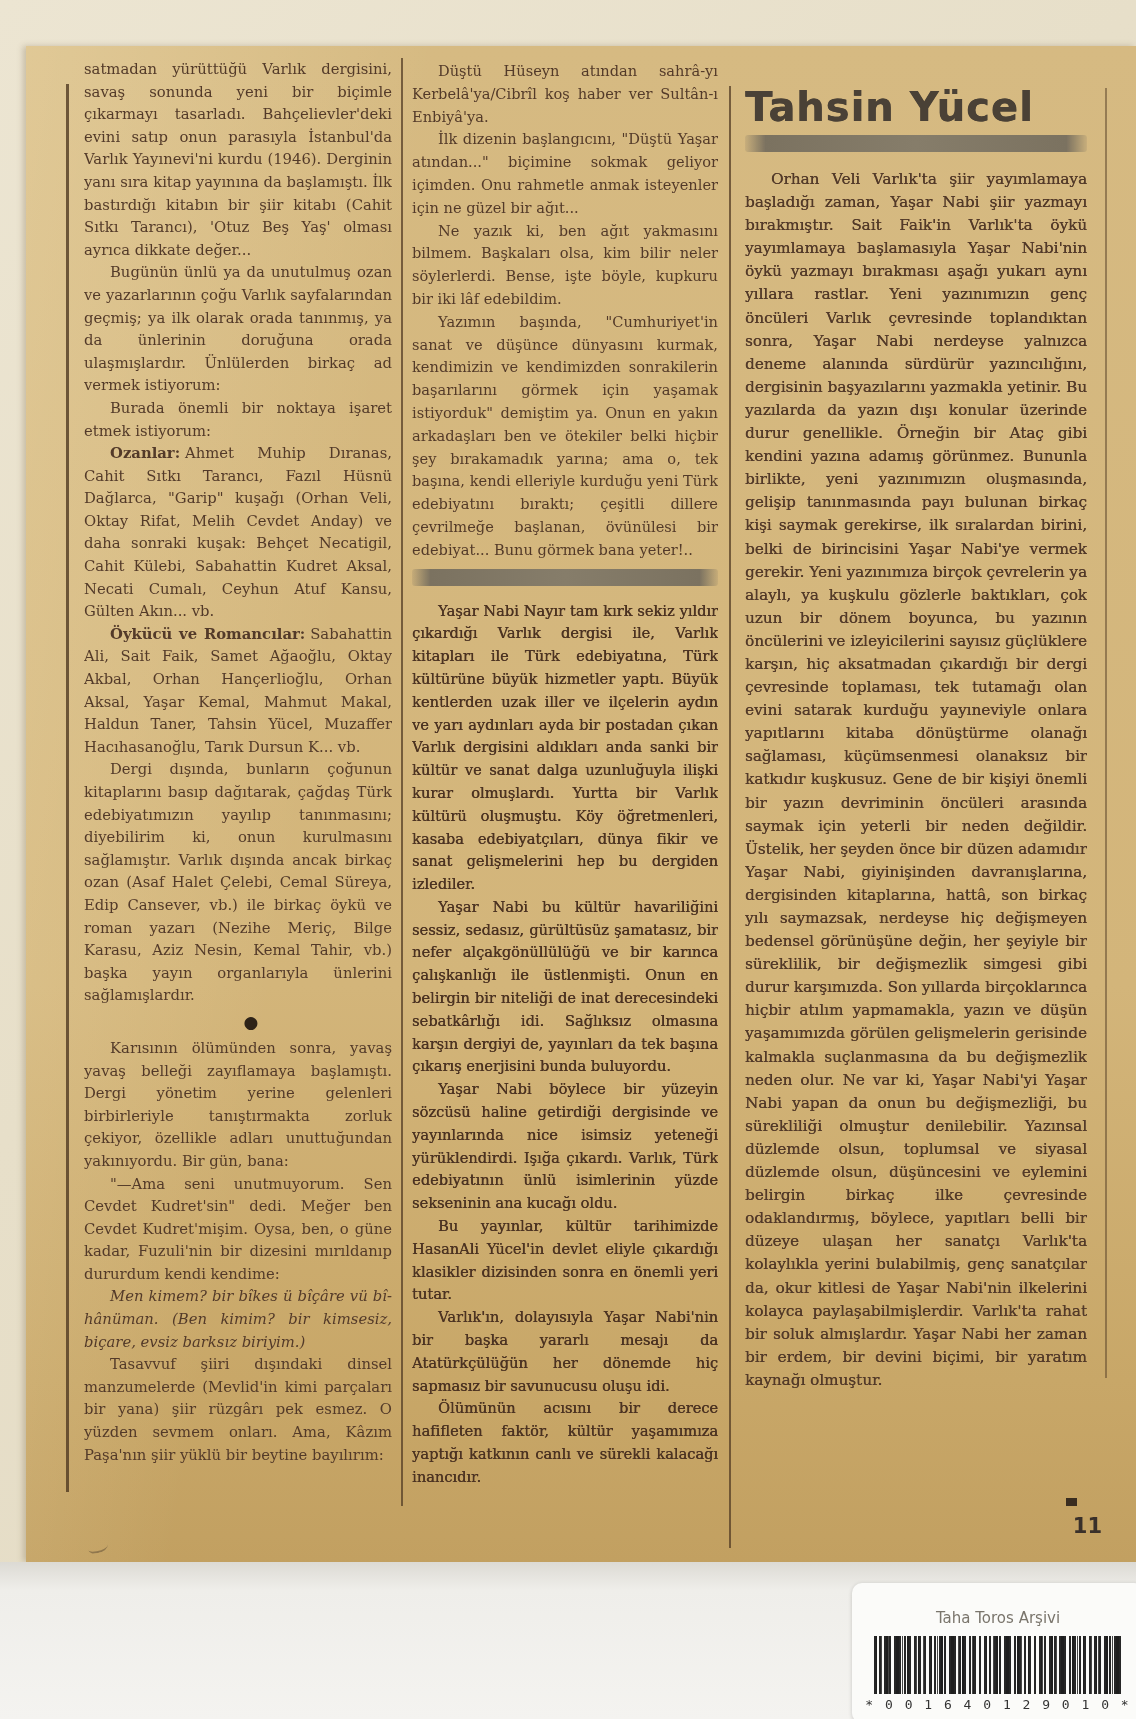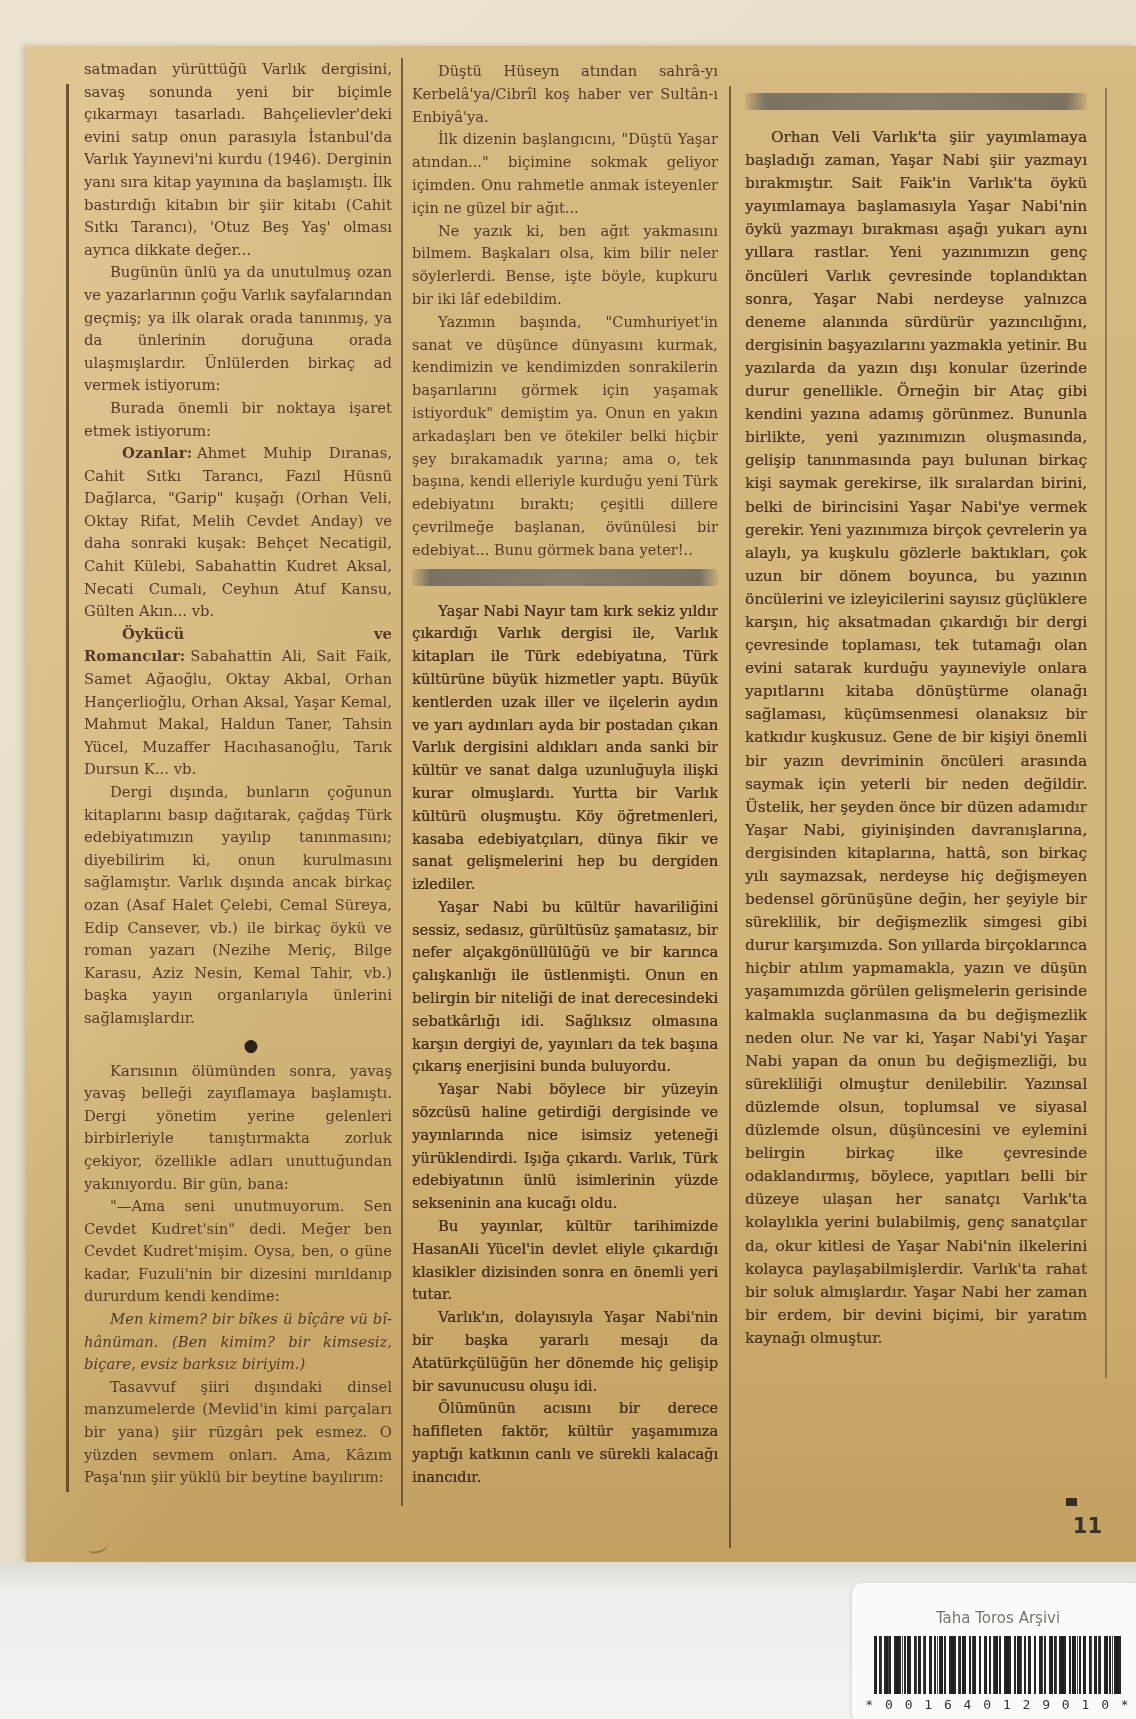--- a/index.html
+++ b/index.html
@@ -22,21 +22,21 @@
   .rule-right{left:1079px;top:42px;height:1290px;width:2px;background:rgba(84,62,38,.5);}
 
   
   .col{position:absolute;overflow:hidden;color:#533a29;text-align:justify;}
   .col1{left:58px;top:12px;width:308px;height:1452px;font-size:14.8px;line-height:22.6px;}
   .col2{left:386px;top:14px;width:306px;height:1452px;font-size:14.6px;line-height:22.8px;}
   .col3{left:719px;top:40px;width:342px;height:1465px;font-size:15.2px;line-height:23.1px;
         text-shadow:0.25px 0 0 currentColor;}
   .col p{margin:0;text-indent:26px;}
   .col p.noindent{text-indent:0;}
-  .col .lead{font-weight:bold;margin-right:5px;margin-left:12px;}
+  .col .lead{font-weight:bold;margin-right:5px;}
   .col p.italic{font-style:italic;}
   .divider-bullet{text-align:center;font-size:17px;line-height:30px;color:#2e2318;text-indent:0;}
 
   .heavy{text-shadow:0.35px 0 0 currentColor;color:#4c3322;}
 
   
   .article-heading{font-family:"DejaVu Sans", sans-serif;font-weight:bold;
         font-size:40px;line-height:1.05;color:#4a4136;margin:0;letter-spacing:1px;
         text-shadow:0.5px 0 0 currentColor;}
   .heading-bar{height:17px;border-radius:3px;margin:7px 0 16px 0;
@@ -97,26 +97,27 @@
       <p>Düştü Hüseyn atından sahrâ-yı Kerbelâ'ya/Cibrîl koş haber ver Sultân-ı Enbiyâ'ya.</p>
       <p>İlk dizenin başlangıcını, "Düştü Yaşar atından..." biçimine sokmak geliyor içimden. Onu rahmetle anmak isteyenler için ne güzel bir ağıt...</p>
       <p>Ne yazık ki, ben ağıt yakmasını bilmem. Başkaları olsa, kim bilir neler söylerlerdi. Bense, işte böyle, kupkuru bir iki lâf edebildim.</p>
       <p>Yazımın başında, "Cumhuriyet'in sanat ve düşünce dünyasını kurmak, kendimizin ve kendimizden sonrakilerin başarılarını görmek için yaşamak istiyorduk" demiştim ya. Onun en yakın arkadaşları ben ve ötekiler belki hiçbir şey bırakamadık yarına; ama o, tek başına, kendi elleriyle kurduğu yeni Türk edebiyatını bıraktı; çeşitli dillere çevrilmeğe başlanan, övünülesi bir edebiyat... Bunu görmek bana yeter!..</p>
       <div class="heading-bar"></div>
       <div class="heavy">
         <p>Yaşar Nabi Nayır tam kırk sekiz yıldır çıkardığı Varlık dergisi ile, Varlık kitapları ile Türk edebiyatına, Türk kültürüne büyük hizmetler yaptı. Büyük kentlerden uzak iller ve ilçelerin aydın ve yarı aydınları ayda bir postadan çıkan Varlık dergisini aldıkları anda sanki bir kültür ve sanat dalga uzunluğuyla ilişki kurar olmuşlardı. Yurtta bir Varlık kültürü oluşmuştu. Köy öğretmenleri, kasaba edebiyatçıları, dünya fikir ve sanat gelişmelerini hep bu dergiden izlediler.</p>
         <p>Yaşar Nabi bu kültür havariliğini sessiz, sedasız, gürültüsüz şamatasız, bir nefer alçakgönüllülüğü ve bir karınca çalışkanlığı ile üstlenmişti. Onun en belirgin bir niteliği de inat derecesindeki sebatkârlığı idi. Sağlıksız olmasına karşın dergiyi de, yayınları da tek başına çıkarış enerjisini bunda buluyordu.</p>
         <p>Yaşar Nabi böylece bir yüzeyin sözcüsü haline getirdiği dergisinde ve yayınlarında nice isimsiz yeteneği yürüklendirdi. Işığa çıkardı. Varlık, Türk edebiyatının ünlü isimlerinin yüzde sekseninin ana kucağı oldu.</p>
         <p>Bu yayınlar, kültür tarihimizde HasanAli Yücel'in devlet eliyle çıkardığı klasikler dizisinden sonra en önemli yeri tutar.</p>
-        <p>Varlık'ın, dolayısıyla Yaşar Nabi'nin bir başka yararlı mesajı da Atatürkçülüğün her dönemde hiç gelişip bir savunucusu oluşu idi.</p>
+        <p>Varlık'ın, dolayısıyla Yaşar Nabi'nin bir başka yararlı mesajı da Atatürkçülüğün her dönemde hiç sapmasız bir savunucusu oluşu idi.</p>
         <p>Ölümünün acısını bir derece hafifleten faktör, kültür yaşamımıza yaptığı katkının canlı ve sürekli kalacağı inancıdır.</p>
       </div>
     </div>
 
     <div class="col col3">
+      <h2 class="article-heading">Tahsin Yücel</h2>
       <div class="heading-bar"></div>
       <p>Orhan Veli Varlık'ta şiir yayımlamaya başladığı zaman, Yaşar Nabi şiir yazmayı bırakmıştır. Sait Faik'in Varlık'ta öykü yayımlamaya başlamasıyla Yaşar Nabi'nin öykü yazmayı bırakması aşağı yukarı aynı yıllara rastlar. Yeni yazınımızın genç öncüleri Varlık çevresinde toplandıktan sonra, Yaşar Nabi nerdeyse yalnızca deneme alanında sürdürür yazıncılığını, dergisinin başyazılarını yazmakla yetinir. Bu yazılarda da yazın dışı konular üzerinde durur genellikle. Örneğin bir Ataç gibi kendini yazına adamış görünmez. Bununla birlikte, yeni yazınımızın oluşmasında, gelişip tanınmasında payı bulunan birkaç kişi saymak gerekirse, ilk sıralardan birini, belki de birincisini Yaşar Nabi'ye vermek gerekir. Yeni yazınımıza birçok çevrelerin ya alaylı, ya kuşkulu gözlerle baktıkları, çok uzun bir dönem boyunca, bu yazının öncülerini ve izleyicilerini sayısız güçlüklere karşın, hiç aksatmadan çıkardığı bir dergi çevresinde toplaması, tek tutamağı olan evini satarak kurduğu yayıneviyle onlara yapıtlarını kitaba dönüştürme olanağı sağlaması, küçümsenmesi olanaksız bir katkıdır kuşkusuz. Gene de bir kişiyi önemli bir yazın devriminin öncüleri arasında saymak için yeterli bir neden değildir. Üstelik, her şeyden önce bir düzen adamıdır Yaşar Nabi, giyinişinden davranışlarına, dergisinden kitaplarına, hattâ, son birkaç yılı saymazsak, nerdeyse hiç değişmeyen bedensel görünüşüne değin, her şeyiyle bir süreklilik, bir değişmezlik simgesi gibi durur karşımızda. Son yıllarda birçoklarınca hiçbir atılım yapmamakla, yazın ve düşün yaşamımızda görülen gelişmelerin gerisinde kalmakla suçlanmasına da bu değişmezlik neden olur. Ne var ki, Yaşar Nabi'yi Yaşar Nabi yapan da onun bu değişmezliği, bu sürekliliği olmuştur denilebilir. Yazınsal düzlemde olsun, toplumsal ve siyasal düzlemde olsun, düşüncesini ve eylemini belirgin birkaç ilke çevresinde odaklandırmış, böylece, yapıtları belli bir düzeye ulaşan her sanatçı Varlık'ta kolaylıkla yerini bulabilmiş, genç sanatçılar da, okur kitlesi de Yaşar Nabi'nin ilkelerini kolayca paylaşabilmişlerdir. Varlık'ta rahat bir soluk almışlardır. Yaşar Nabi her zaman bir erdem, bir devini biçimi, bir yaratım kaynağı olmuştur.</p>
     </div>
 
     <div class="end-square"></div>
     <div class="page-number">11</div>
     <div class="pencil-mark"></div>
   </div>
 
   <div class="bottom-strip">

